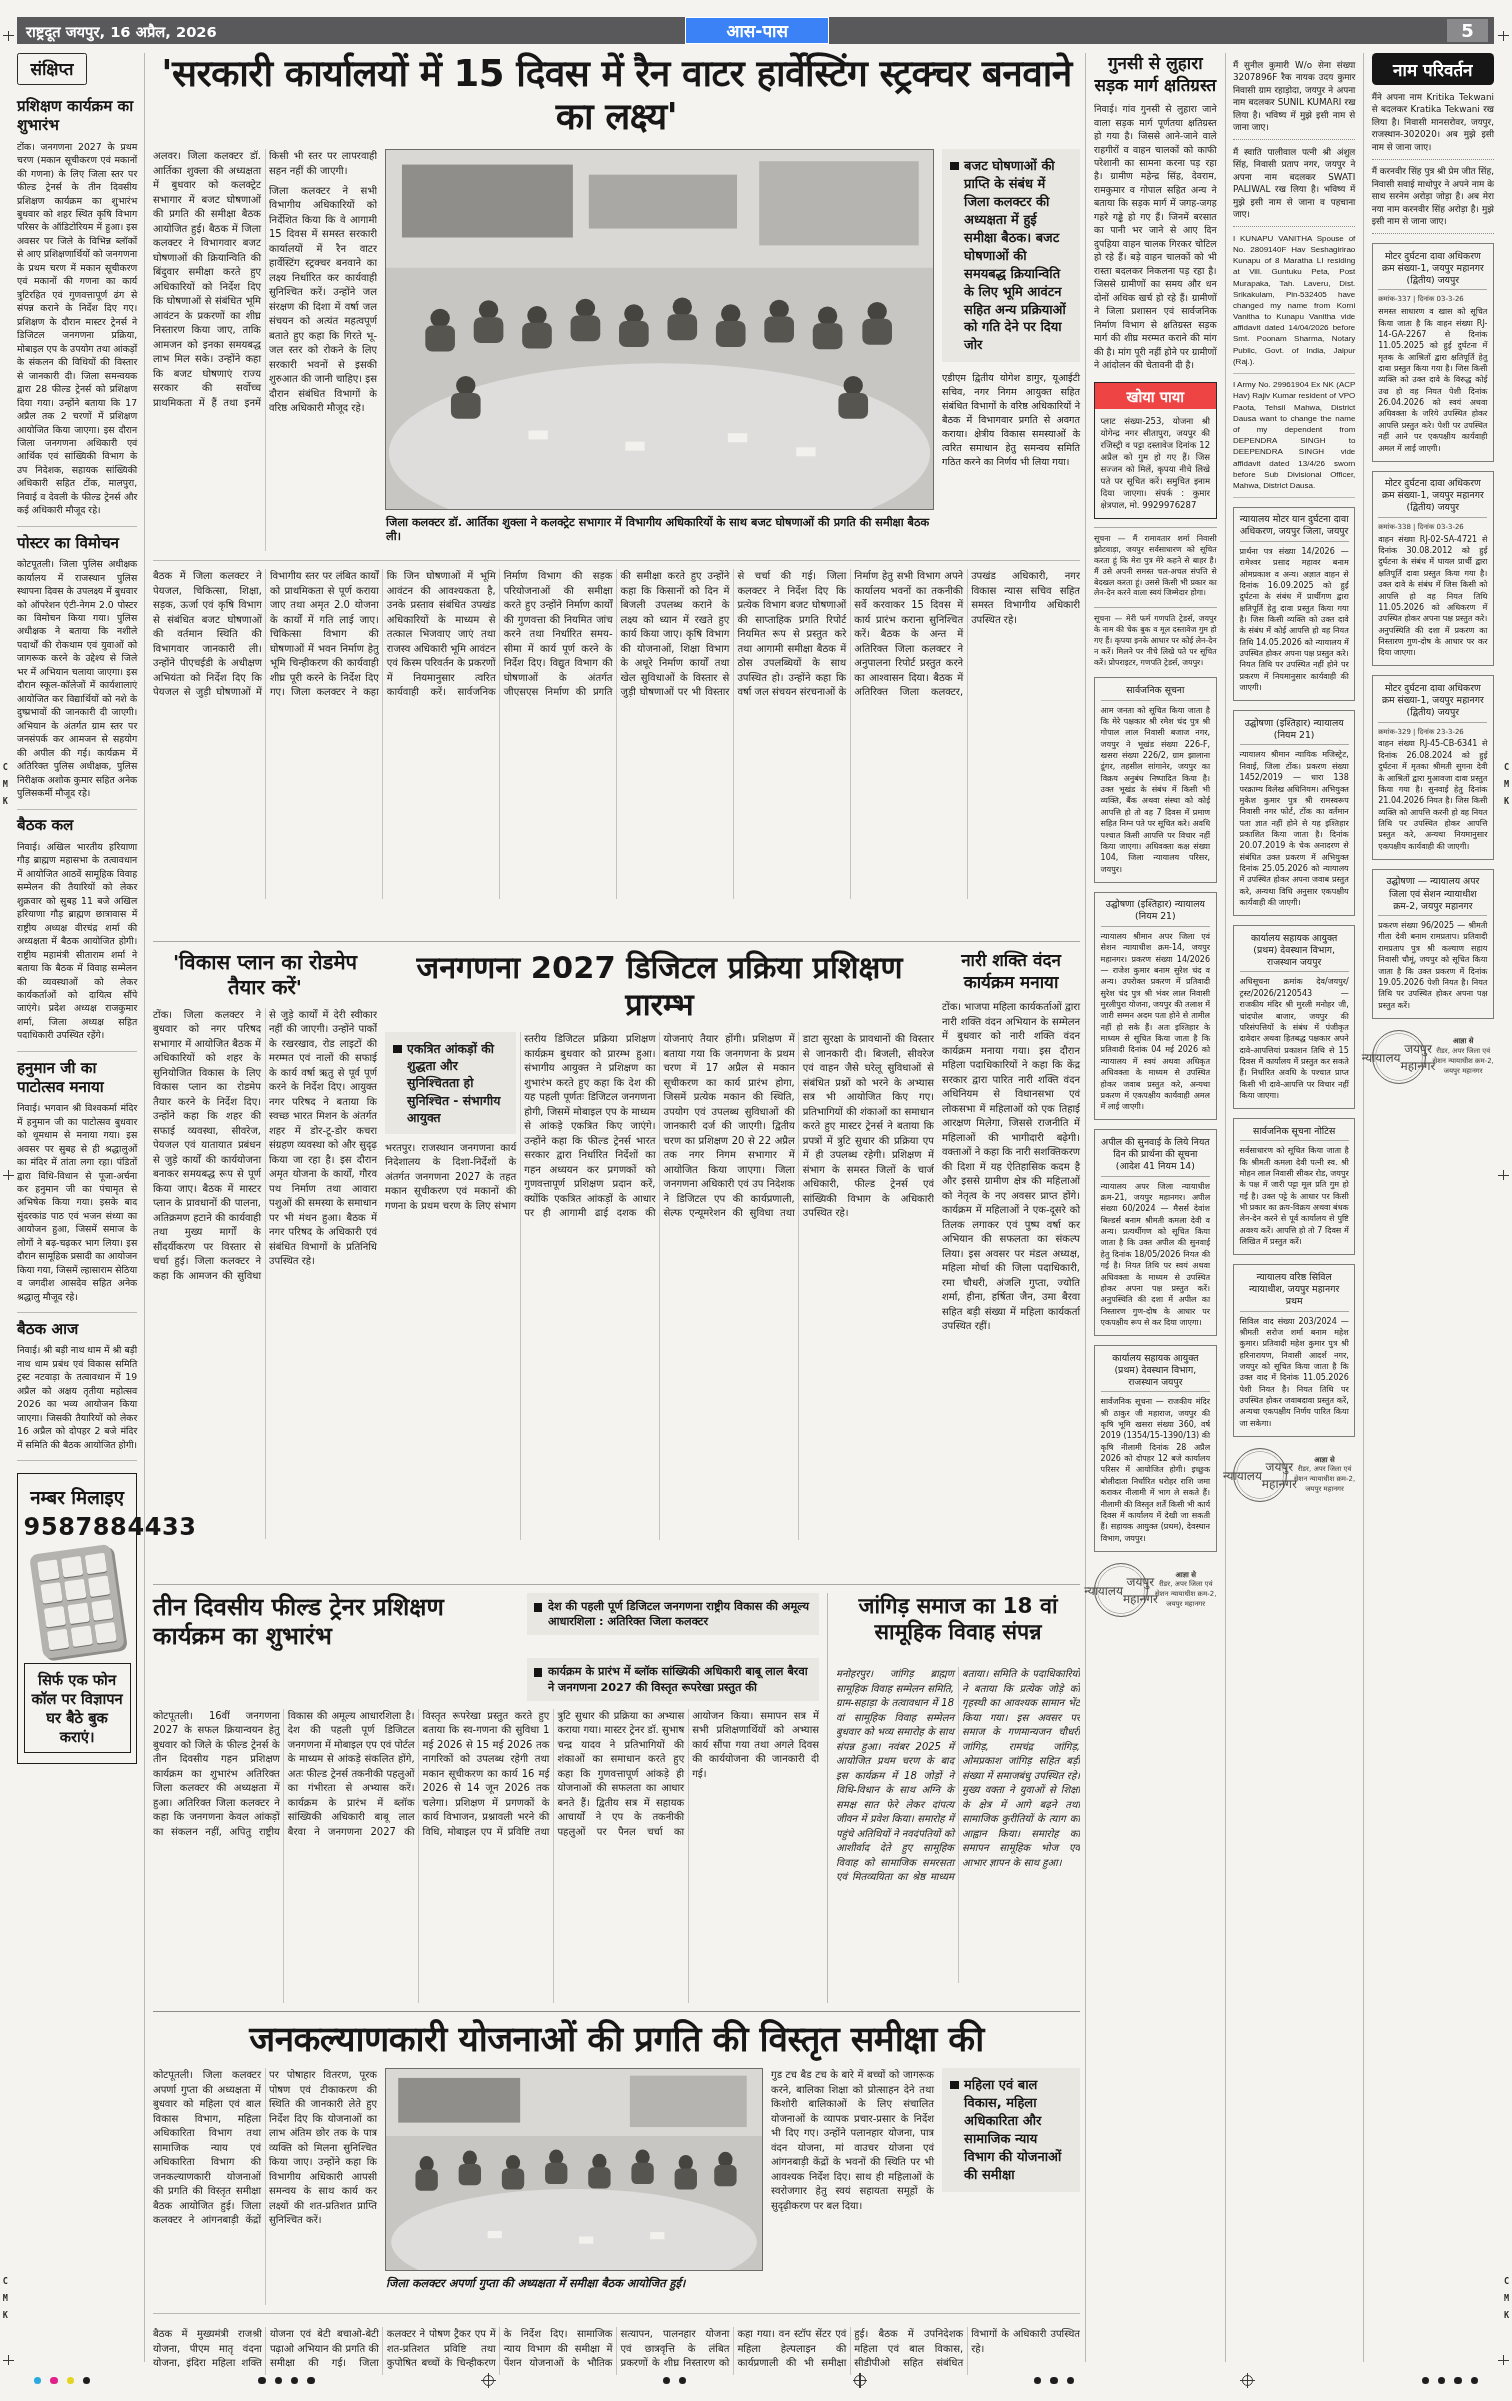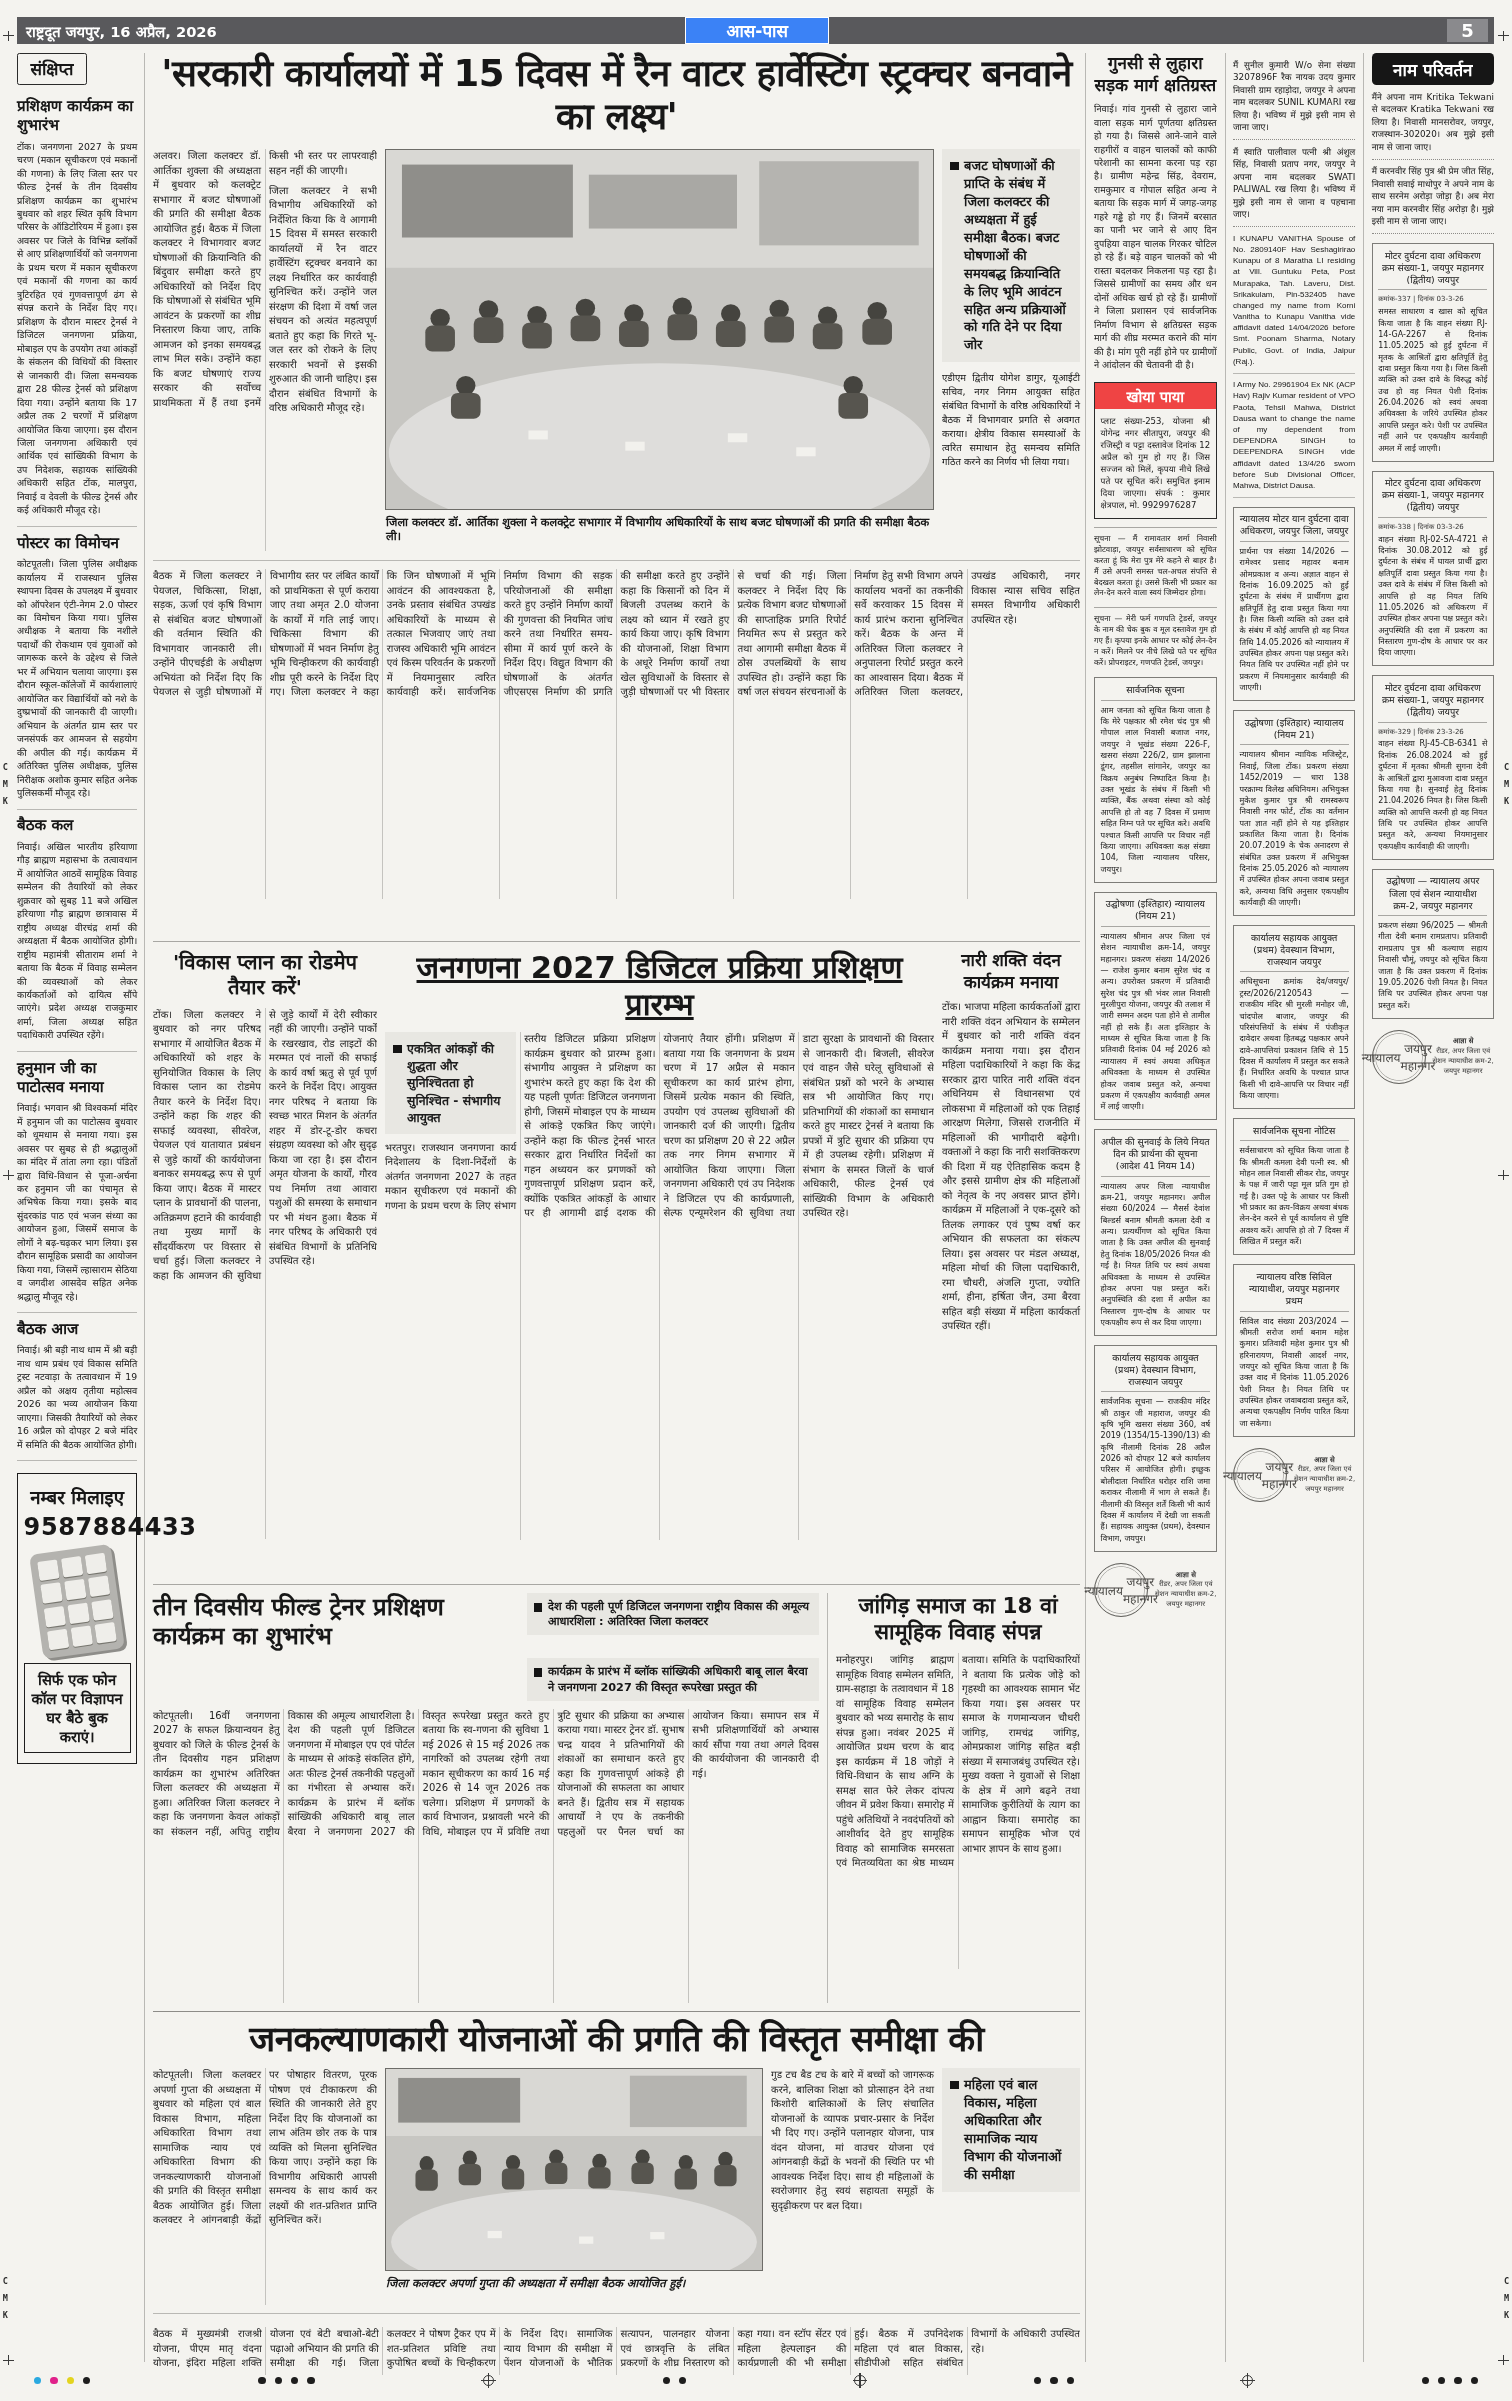--- a/index.html
+++ b/index.html
@@ -26,21 +26,21 @@
   .rcol{width:128px; min-height:2309px;}
   .rcol + .rcol{border-left:0.6px solid #b9b8b4; padding-left:7.3px; width:136px;}
   
   .body{font-size:10px; line-height:1.45; text-align:justify; color:#1d1d1d;}
   .small{font-size:8.5px; line-height:1.42; text-align:justify;}
   .cols2{column-count:2; column-gap:8px; column-rule:0.6px solid #c4c3bf;}
   .cols4{column-count:4; column-gap:8px; column-rule:0.6px solid #c4c3bf;}
   .cols5{column-count:5; column-gap:8px; column-rule:0.6px solid #c4c3bf;}
   .cols8{column-count:8; column-gap:8px; column-rule:0.6px solid #c4c3bf;}
   .hl-xl{font-size:37px; font-weight:700; line-height:1.16; text-align:center; letter-spacing:-0.6px;}
-  .hl-lg{font-size:30.5px; font-weight:700; line-height:1.2; text-align:center;text-decoration:underline;}
+  .hl-lg{font-size:30.5px; font-weight:700; line-height:1.2; text-align:center;}
   .hl-md{font-size:24px; font-weight:700; line-height:1.22; text-align:center;}
   .hl-sm{font-size:17px; font-weight:700; line-height:1.28; text-align:center;}
   
   .briefs-head{display:inline-block; border:1.1px solid #2b2b2b; border-radius:2.3px; padding:3.4px 12.4px; font-size:17px; font-weight:800; margin-bottom:5.6px;}
   .brief{border-bottom:0.6px solid #b9b8b4; padding:6.8px 0 9px;}
   .brief h3{font-size:15.2px; font-weight:700; line-height:1.25; margin-bottom:4.5px;}
   .brief p{font-size:9.3px; line-height:1.45; text-align:justify;}
   .ad-box{border:1.7px solid #1d1d1d; margin-top:11.3px; padding:10.2px 5.6px; text-align:center;}
   .ad-heading{font-size:18.6px; font-weight:800;}
   .ad-phone{font-size:24px; font-weight:800; letter-spacing:0.6px; margin:4.5px 0 1.1px;}
@@ -72,21 +72,21 @@
   .st-census .hlbox{margin-bottom:6.8px; font-size:12.4px;}
   .st-nari{width:138px;}
   .st-nari .body{margin-top:6.8px;}
   .st-trainer{flex:1;}
   .tr-head{display:flex; gap:9px; align-items:flex-start;}
   .tr-head .hl-md{flex:1.25; text-align:left;}
   .tr-bullets{flex:1; display:flex; flex-direction:column; gap:23px;}
   .tr-bullets .hlbox{font-size:11.3px; padding:5.6px 6.8px;}
   .st-trainer .body{margin-top:8px; height:294px; overflow:hidden;}
   .st-jangid{width:253px; border-left:0.6px solid #b9b8b4; padding-left:8px;}
-  .st-jangid .body{margin-top:8px; height:316px; overflow:hidden;}
+  .st-jangid .body{margin-top:22px; height:316px; overflow:hidden;font-style:italic;}
   .welfare-h{width:82%; margin:0 auto; font-size:35px;}
   .welfare-row{display:flex; gap:8px; margin-top:9px;}
   .welfare-left{width:224px; height:237px; overflow:hidden;}
   .welfare-fig{width:378px;font-style:italic;}
   .welfare-mid{flex:1;}
   .welfare-side{width:138px;}
   .welfare-bottom{margin-top:8px; border-top:0.6px solid #b9b8b4; padding-top:13px; height:62px; overflow:hidden;}
   
   .road h2{margin-bottom:5.6px;}
   .road p{font-size:9.3px;}

